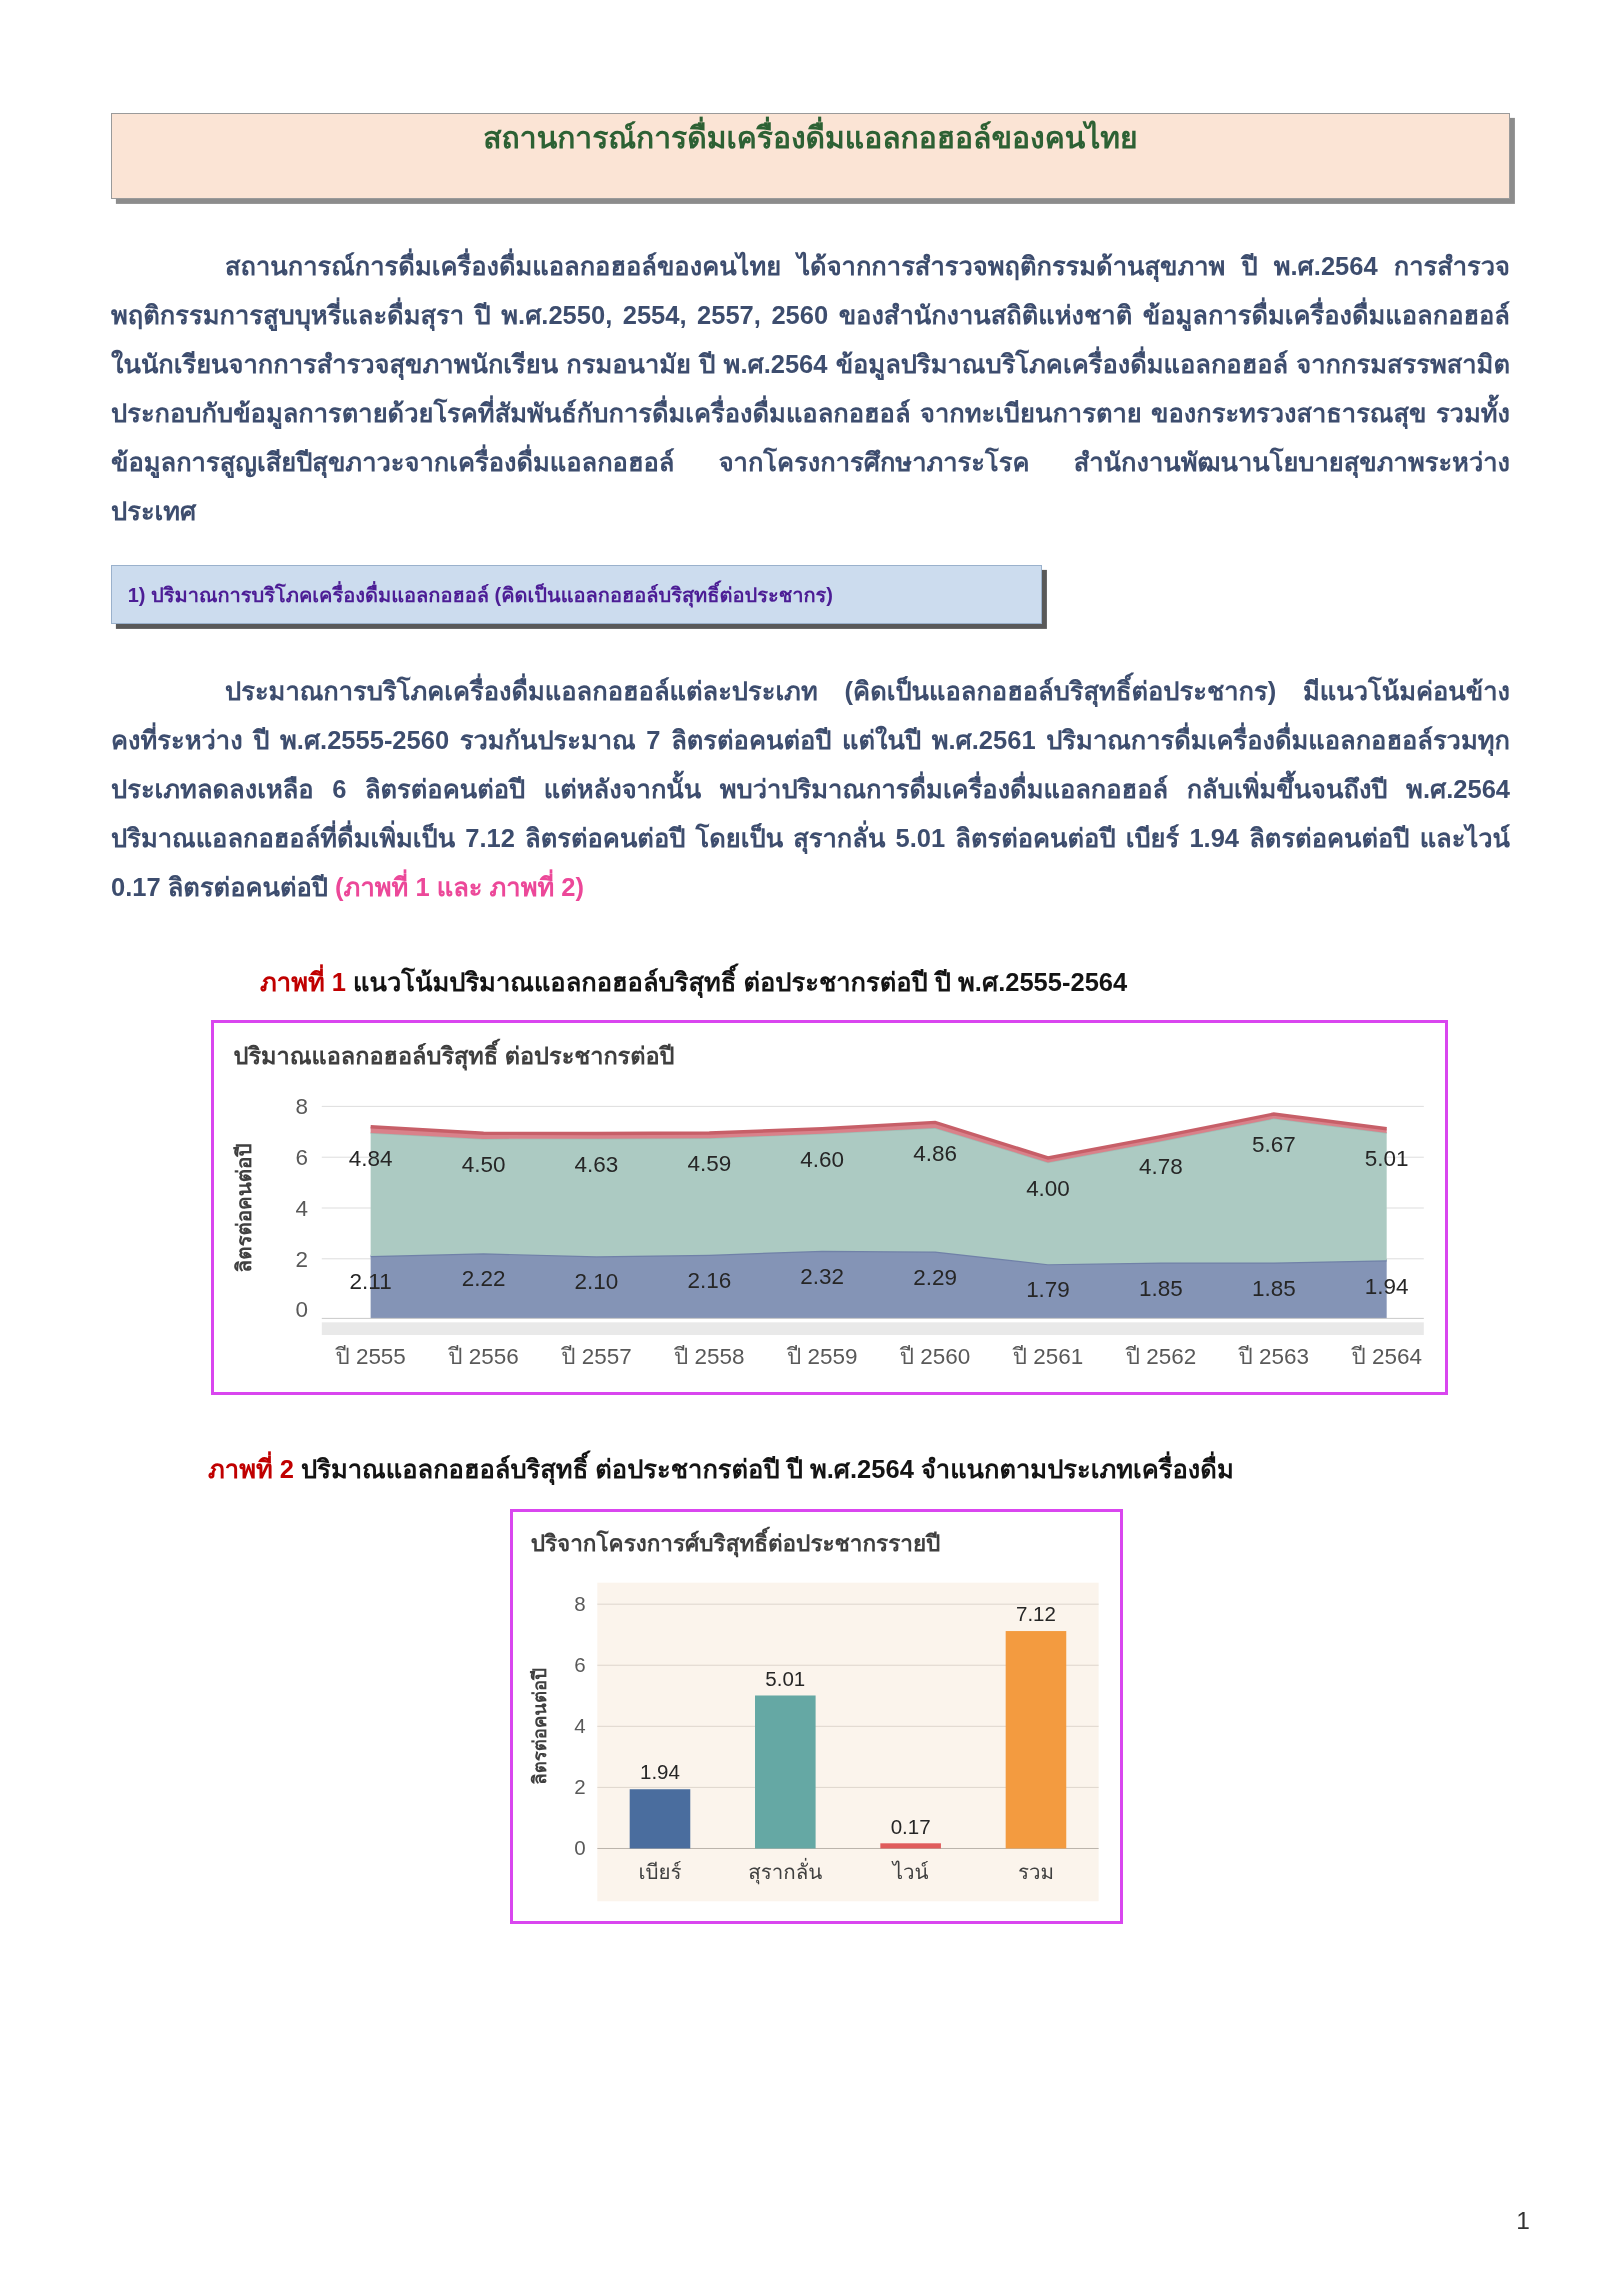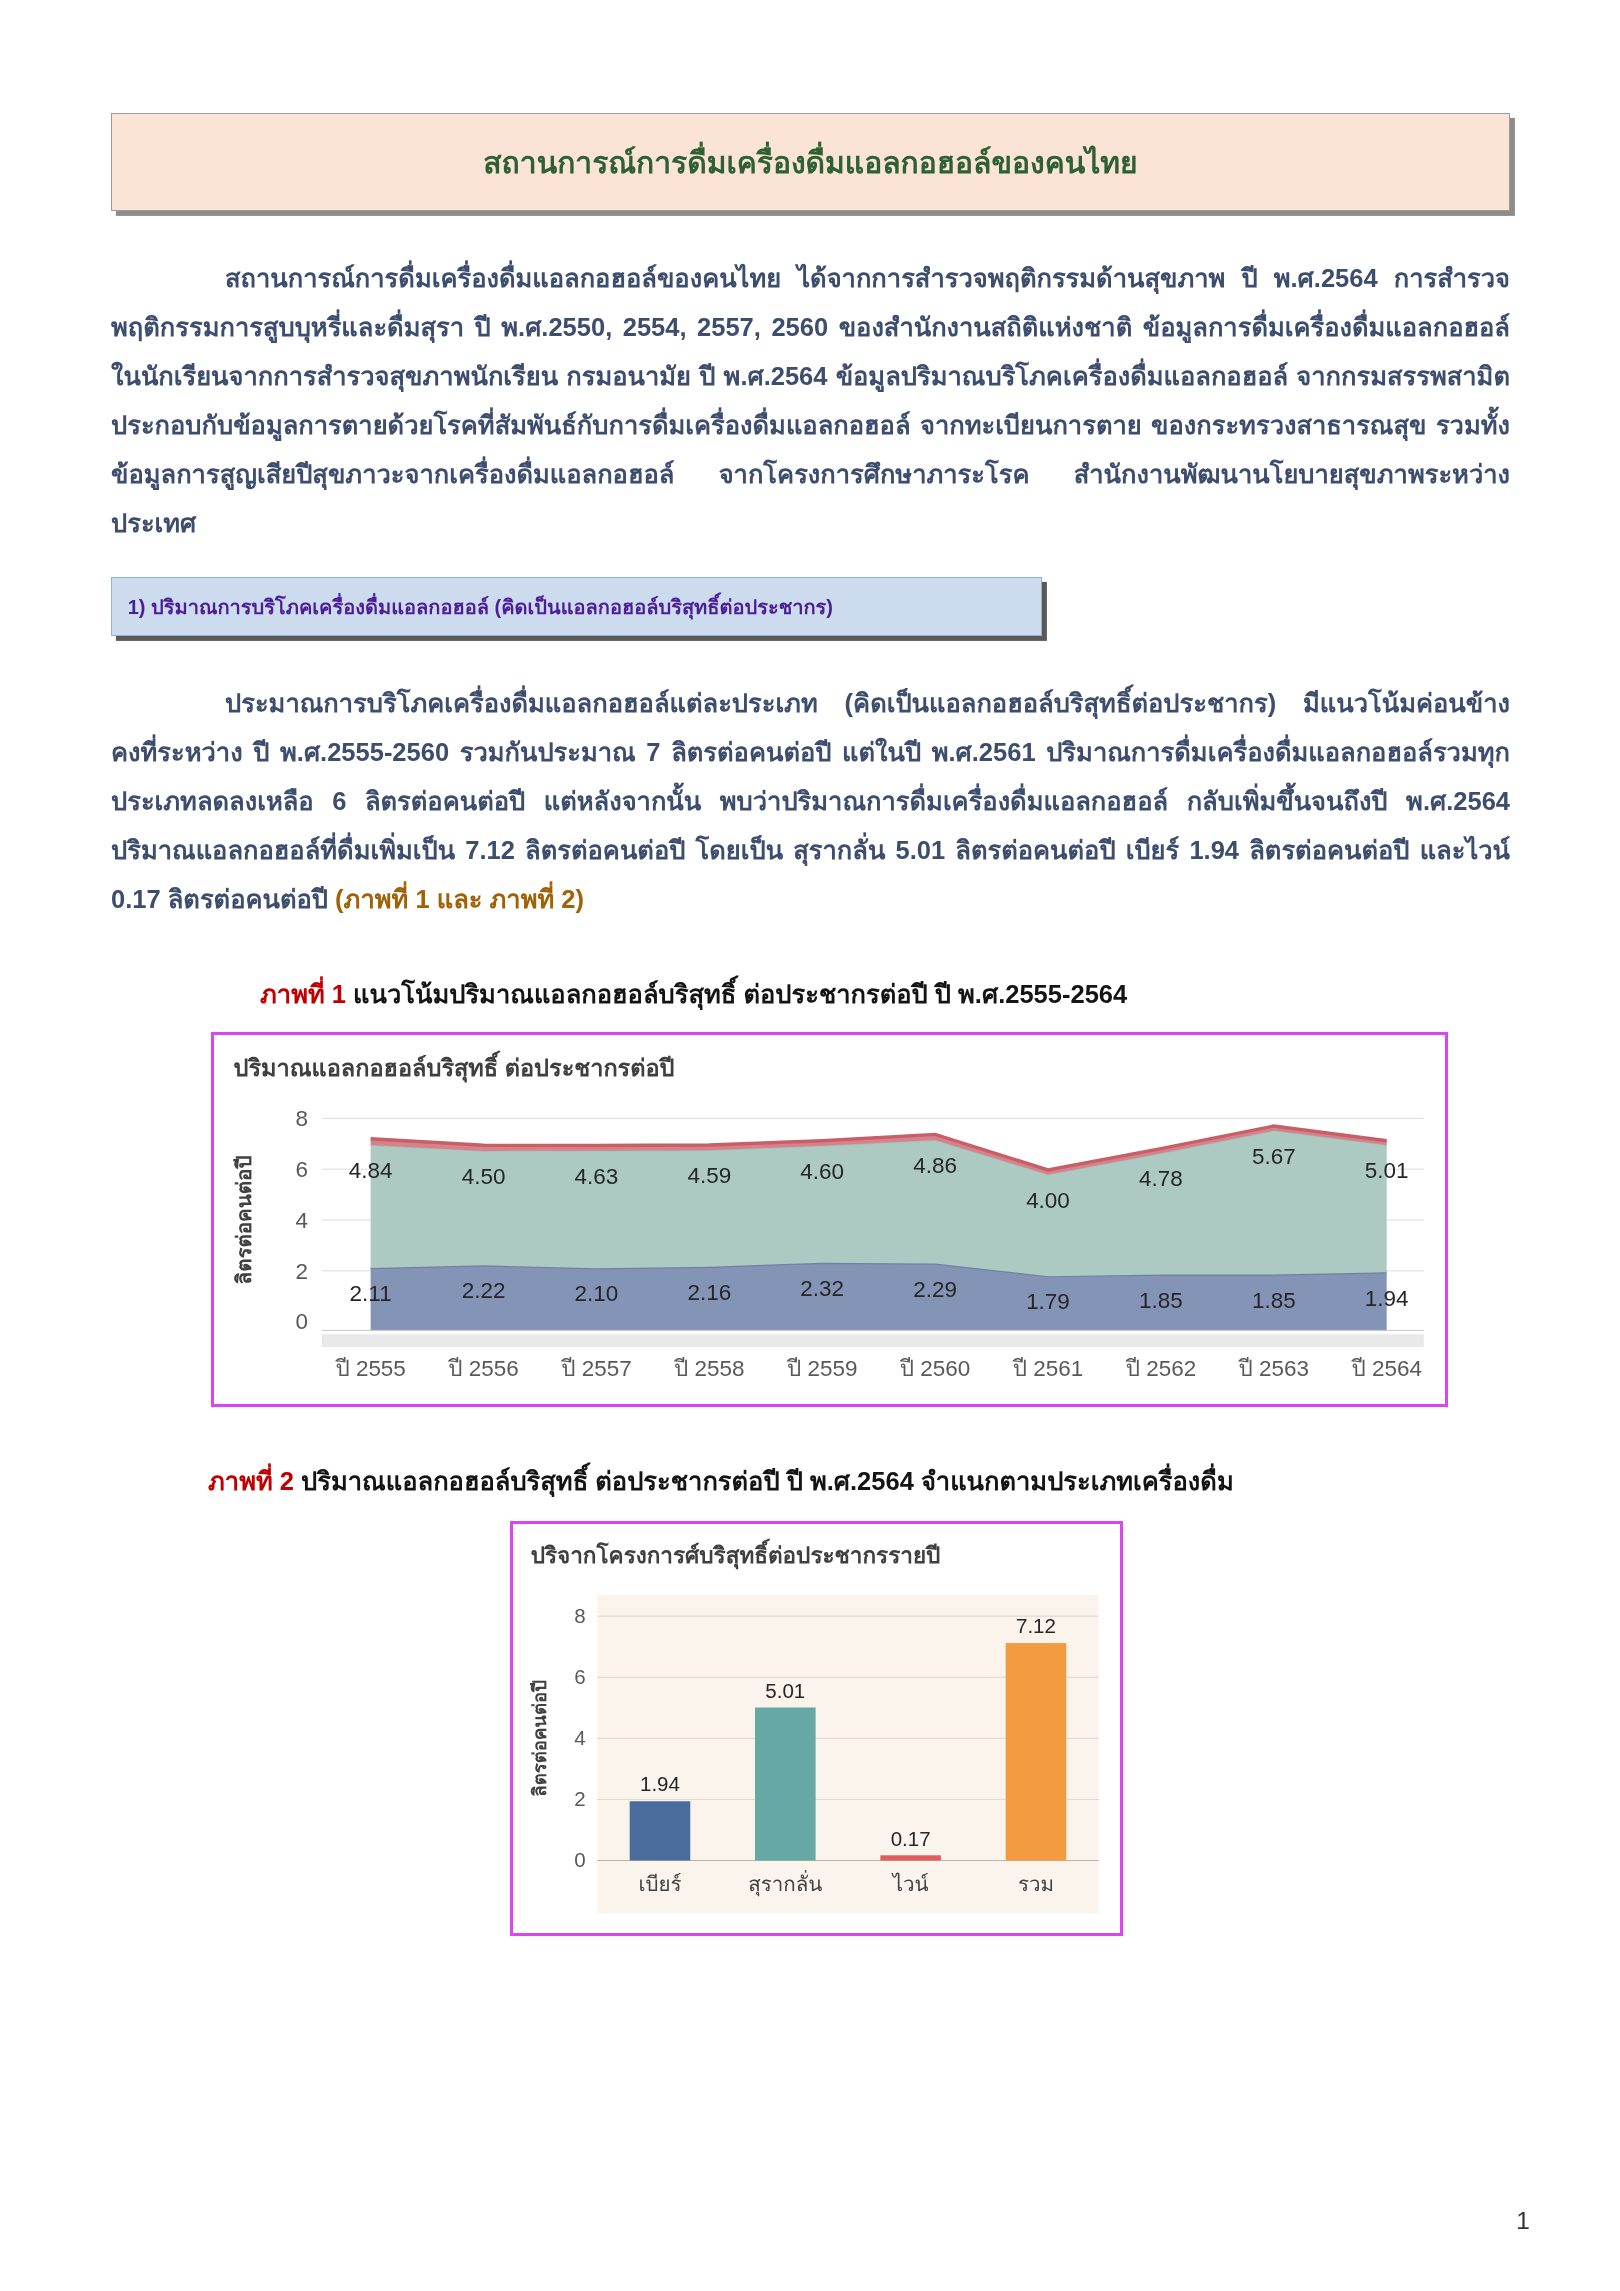--- a/index.html
+++ b/index.html
@@ -3,40 +3,40 @@
 <meta charset="utf-8">
 <style>
   * { margin:0; padding:0; box-sizing:border-box; }
   html,body { background:#ffffff; }
   body { font-family:"Liberation Sans","DejaVu Sans",sans-serif; }
   .page {
     position:relative; width:1620px; height:2292px; background:#ffffff;
     overflow:hidden; margin:0 auto;
   }
   .banner {
-    margin:113px 110px 0 111px; height:98px;
+    margin:113px 110px 0 111px; height:86px;
     background:#fbe4d5; border:1px solid #9a9a9a;
     box-shadow:4.9px 4.9px 0 #8c8c8c;
-    display:flex; align-items:center; justify-content:center;
+    display:flex; align-items:flex-start; justify-content:center;
   }
   .banner .banner-text {
     color:#2d6134; font-size:30px; font-weight:bold;
   }
   .body-para {
     margin:43px 110px 0 111px;
     color:#3d4d6e; font-size:25.5px; font-weight:600;
     line-height:49px; text-align:justify; text-indent:114px;
   }
   .section-head {
     margin:29px 0 0 111px; width:931px; padding:12.7px 0 12.7px 15.7px;
     background:#ccdcee; border:1px solid #9ab1cc;
     box-shadow:4.9px 4.9px 0 #595959;
   }
   .section-head span { color:#4c1d95; font-size:20px; font-weight:bold; }
-  .red-ref { color:#a16207; font-weight:bold; }
+  .red-ref { color:#ec4899; font-weight:bold; }
   .caption {
     color:#141414; font-size:25.5px; font-weight:bold; line-height:39px;
   }
   .caption .fig-label { color:#c00000; }
   .caption1 { margin:51px 0 12px 260px; }
   .caption2 { margin:55px 0 16px 208px; }
   .chart-frame {
     background:#ffffff; border:3px solid #d946ef;
   }
   .chart1 { margin:17.6px 0 0 211px; width:1237px; padding:9.8px 13.7px 7.8px 13.7px; }

